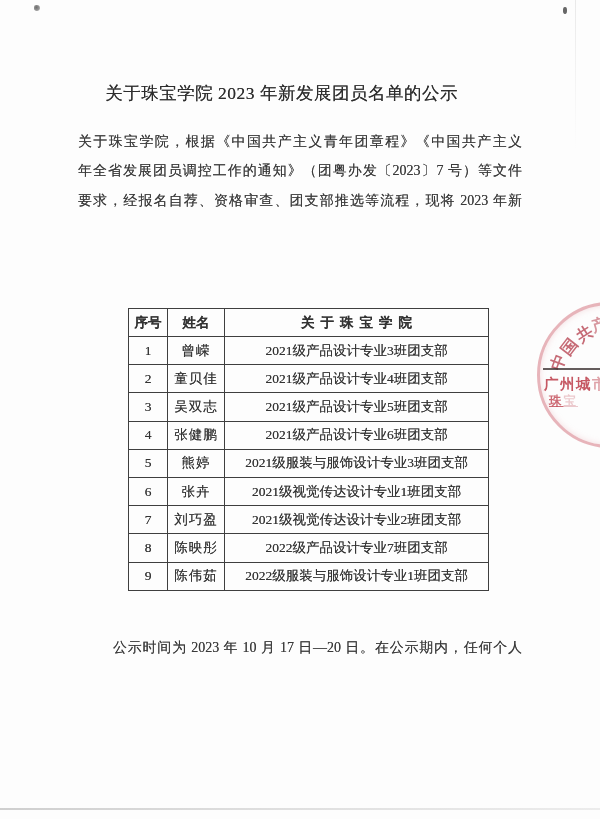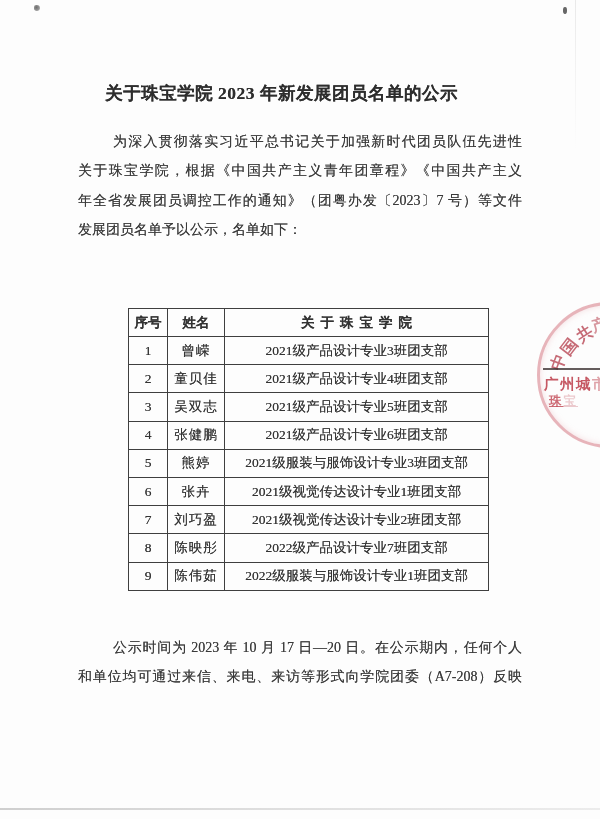--- a/index.html
+++ b/index.html
@@ -5,21 +5,21 @@
   html,body{margin:0;padding:0;background:#ffffff;}
   .page{
     position:relative;width:600px;height:819px;overflow:hidden;
     background:#fdfdfd;
     font-family:"Liberation Serif","DejaVu Serif",serif;
     color:#383838;
   }
   
   .title{
     position:absolute;left:0;top:80px;width:563px;height:26px;line-height:26px;
-    margin:0;text-align:center;font-size:17.5px;font-weight:bold;color:#2d2d2d;
+    margin:0;text-align:center;font-size:17.5px;font-weight:normal;color:#2d2d2d;
     letter-spacing:.5px;text-shadow:0 0 .6px #5a5a5a;
   }
   
   .para{position:absolute;left:78px;width:444px;}
   .para1{top:127px;}
   .para2{top:633px;}
   .para .line{
     height:29.4px;line-height:29.4px;font-size:14px;color:#3a3a3a;
     text-align:justify;text-align-last:justify;text-shadow:0 0 .5px #6a6a6a;
     white-space:nowrap;
@@ -96,24 +96,23 @@
 <div class="page">
 
   <div class="smudge1"></div>
   <div class="dot2"></div>
   <div class="edge-line"></div>
 
   <h1 class="title">关于珠宝学院 2023 年新发展团员名单的公示</h1>
 
   <div class="para para1">
 
-  <div class="line is-first">为深入贯彻落实习近平总书记关于加强新时代团员队伍先进性</div>
       <div class="line">关于珠宝学院，根据《中国共产主义青年团章程》《中国共产主义</div>
       <div class="line">年全省发展团员调控工作的通知》（团粤办发〔2023〕7 号）等文件</div>
-      <div class="line is-last">发展团员名单予以公示，名单如下：</div>
+      <div class="line">要求，经报名自荐、资格审查、团支部推选等流程，现将 2023 年新</div>
     </div>
 
   <table class="roster">
     <colgroup>
       <col class="col-idx">
         <col class="col-name">
         <col class="col-branch">
     </colgroup>
     <thead>
       <tr>
@@ -168,21 +167,20 @@
           <td>9</td>
           <td>陈伟茹</td>
           <td>2022级服装与服饰设计专业1班团支部</td>
         </tr>
       </tbody>
   </table>
 
   <div class="para para2">
 
   <div class="line is-first">公示时间为 2023 年 10 月 17 日—20 日。在公示期内，任何个人</div>
-      <div class="line">和单位均可通过来信、来电、来访等形式向学院团委（A7-208）反映</div>
     </div>
 
   <div class="stamp">
     <div class="stamp-ring"></div>
     <span class="arc-char c1">中</span>
     <span class="arc-char c2">国</span>
     <span class="arc-char c3">共</span>
     <span class="arc-char c4">产</span>
     <div class="stamp-crease"></div>
     <div class="stamp-line1"><span>广州城</span><span class="partial">市</span></div>

